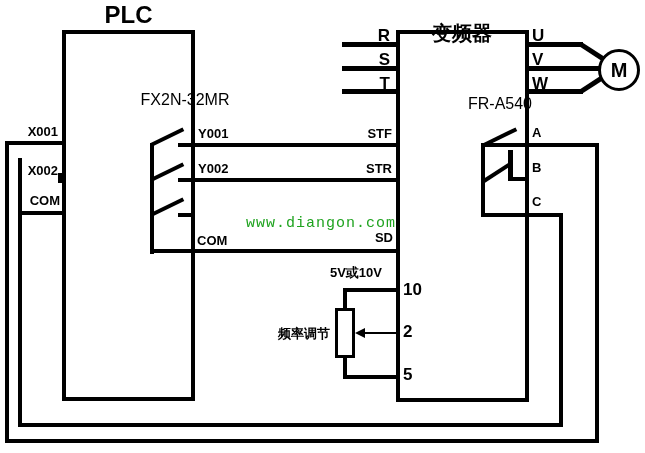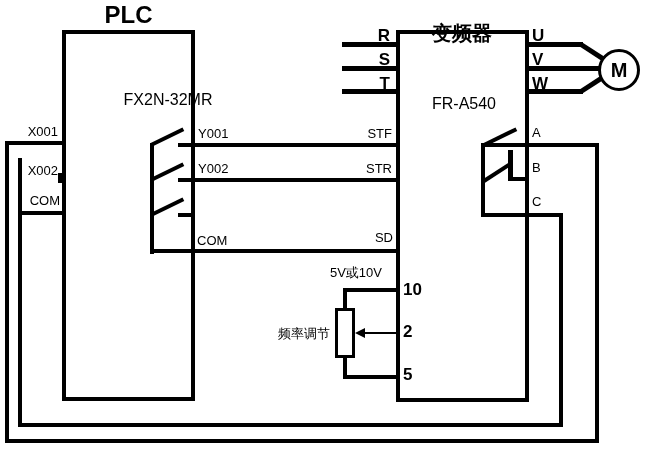--- a/index.html
+++ b/index.html
@@ -2,21 +2,21 @@
 <html><head>
 <meta charset="utf-8">
 <style>
   html,body{margin:0;padding:0;background:#fff;}
   #canvas{
     position:relative;width:645px;height:453px;background:#fff;overflow:hidden;
     font-family:"Liberation Sans", sans-serif;color:#000;
   }
   .ln{position:absolute;background:#000;}
   .box{position:absolute;border:4px solid #000;background:transparent;box-sizing:border-box;}
-  .lbl{position:absolute;font-size:13px;line-height:14px;white-space:nowrap;}
+  .lbl{position:absolute;font-size:13px;line-height:14px;white-space:nowrap;font-weight:bold;}
   .lbl.r{text-align:right;}
   .big{position:absolute;font-size:17px;line-height:17px;font-weight:bold;white-space:nowrap;}
   .big.r{text-align:right;}
   .title{position:absolute;font-weight:bold;text-align:center;white-space:nowrap;}
   .model{position:absolute;font-size:16px;line-height:16px;text-align:center;white-space:nowrap;}
   .blade{position:absolute;height:4px;background:#000;transform-origin:left center;}
   .circle{position:absolute;border:3px solid #000;border-radius:50%;box-sizing:border-box;background:#fff;
           display:flex;align-items:center;justify-content:center;font-weight:bold;font-size:20px;}
   .pot{position:absolute;border:3px solid #000;background:#fff;box-sizing:border-box;}
   .arrowhead{position:absolute;width:0;height:0;border-top:5px solid transparent;border-bottom:5px solid transparent;border-right:10px solid #000;}
@@ -25,24 +25,24 @@
 </style>
 </head>
 <body>
 
 <div id="canvas">
 
   <div class="title" style="left:62px;top:3px;width:133px;font-size:24px;line-height:24px;">PLC</div>
   <div class="title" style="left:395px;top:22px;width:134px;font-size:20px;line-height:22px;">变频器</div>
 
   <div class="box" style="left:62px;top:30px;width:133px;height:371px;"></div>
-  <div class="model" style="left:45px;top:92px;width:158px;padding-left:44px;">FX2N-32MR</div>
+  <div class="model" style="left:62px;top:92px;width:158px;padding-left:44px;">FX2N-32MR</div>
 
   <div class="box" style="left:396px;top:30px;width:133px;height:372px;"></div>
-  <div class="model" style="left:396px;top:96px;width:136px;">FR-A540</div>
+  <div class="model" style="left:396px;top:96px;width:136px;text-align:right;">FR-A540</div>
 
   <div class="lbl r" style="left:24px;top:125px;width:34px;">X001</div>
   <div class="ln" style="left:5px;top:141px;width:59px;height:4px;"></div>
 
   <div class="lbl r" style="left:24px;top:164px;width:34px;">X002</div>
   <div class="ln" style="left:58px;top:173px;width:6px;height:10px;"></div>
 
   <div class="lbl r" style="left:22px;top:194px;width:38px;">COM</div>
   <div class="ln" style="left:18px;top:211px;width:46px;height:4px;"></div>
 
@@ -64,20 +64,21 @@
   <div class="lbl r" style="left:360px;top:127px;width:32px;">STF</div>
 
   <div class="ln" style="left:178px;top:178px;width:218px;height:4px;"></div>
   <div class="lbl" style="left:198px;top:162px;">Y002</div>
   <div class="lbl r" style="left:360px;top:162px;width:32px;">STR</div>
 
   <div class="ln" style="left:150px;top:249px;width:246px;height:4px;"></div>
   <div class="lbl" style="left:197px;top:234px;">COM</div>
   <div class="lbl r" style="left:373px;top:231px;width:20px;">SD</div>
 
+  <div class="wm" style="left: 246px; top: 215px; color: rgb(31, 163, 31);">www.diangon.com</div>
 
   <div class="big r" style="left:370px;top:27px;width:20px;">R</div>
   <div class="ln" style="left:342px;top:42px;width:54px;height:5px;"></div>
   <div class="big r" style="left:370px;top:51px;width:20px;">S</div>
   <div class="ln" style="left:342px;top:66px;width:54px;height:5px;"></div>
   <div class="big r" style="left:370px;top:75px;width:20px;">T</div>
   <div class="ln" style="left:342px;top:89px;width:54px;height:5px;"></div>
 
   <div class="big" style="left:532px;top:27px;">U</div>
   <div class="ln" style="left:525px;top:42px;width:58px;height:5px;"></div>

